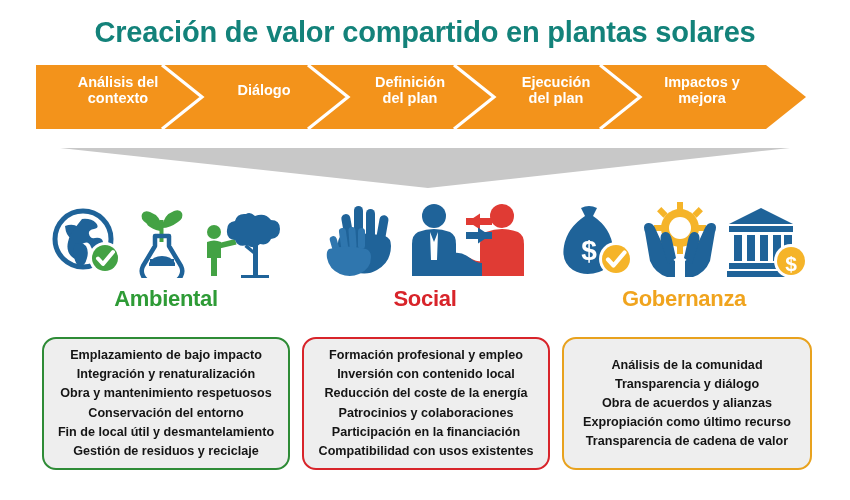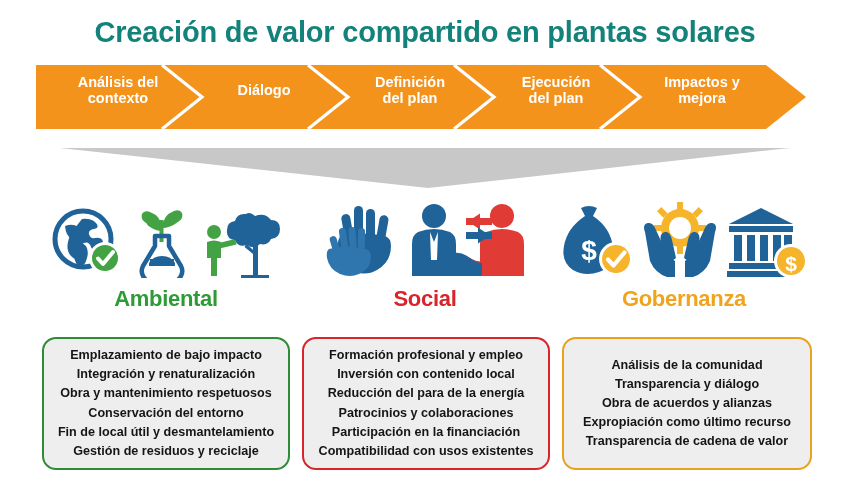--- a/index.html
+++ b/index.html
@@ -299,21 +299,21 @@
     <div class="line">Integración y renaturalización</div>
     <div class="line">Obra y mantenimiento respetuosos</div>
     <div class="line">Conservación del entorno</div>
     <div class="line">Fin de local útil y desmantelamiento</div>
     <div class="line">Gestión de residuos y reciclaje</div>
   </div>
 
   <div class="pillar-box" style="left: 302px; width: 248px; border-color: rgb(216, 36, 42); background: rgb(238, 238, 238);">
     <div class="line">Formación profesional y empleo</div>
     <div class="line">Inversión con contenido local</div>
-    <div class="line">Reducción del para de la energía</div>
+    <div class="line">Reducción del coste de la energía</div>
     <div class="line">Patrocinios y colaboraciones</div>
     <div class="line">Participación en la financiación</div>
     <div class="line">Compatibilidad con usos existentes</div>
   </div>
 
   <div class="pillar-box" style="left: 562px; width: 250px; border-color: rgb(232, 162, 30); background: rgb(238, 238, 238);">
     <div class="line">Análisis de la comunidad</div>
     <div class="line">Transparencia y diálogo</div>
     <div class="line">Obra de acuerdos y alianzas</div>
     <div class="line">Expropiación como último recurso</div>

